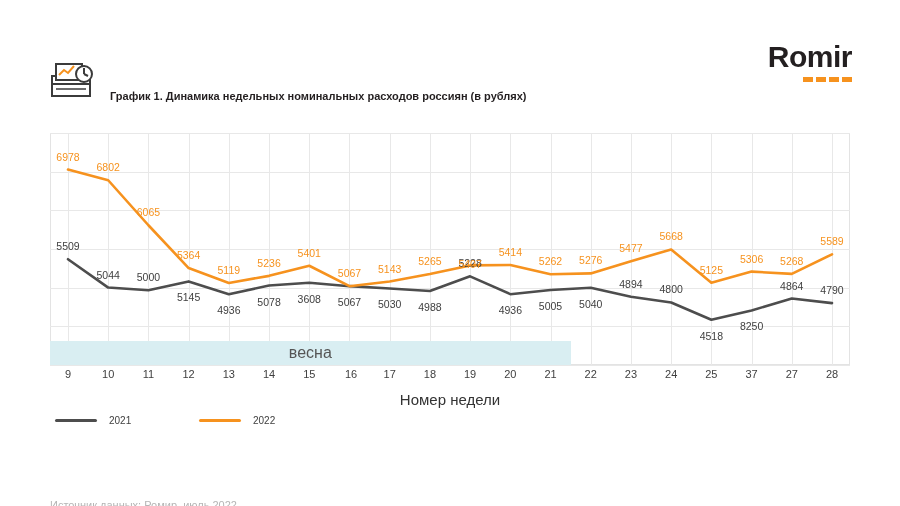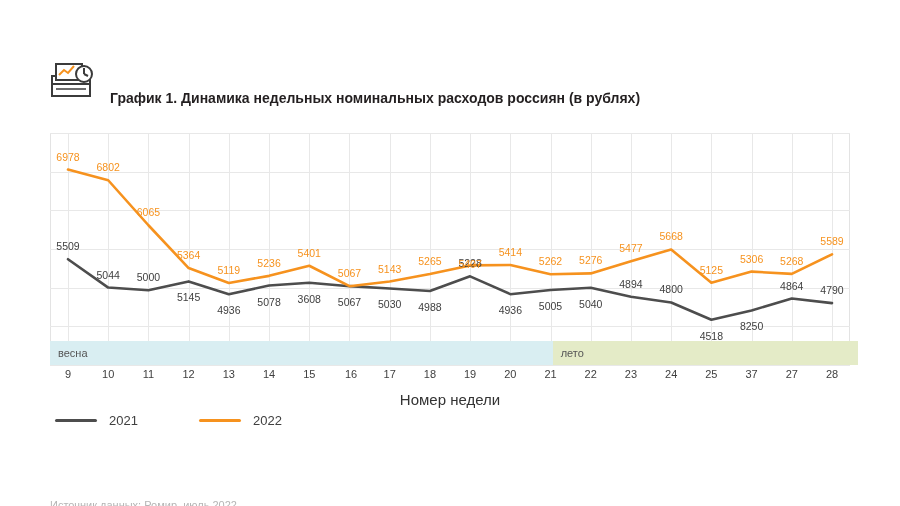--- a/index.html
+++ b/index.html
@@ -49,21 +49,21 @@
     position: absolute;
     left: 50px;
     top: 62px;
     width: 46px;
     height: 40px;
   }
   .title {
     position: absolute;
     left: 110px;
     top: 90px;
-    font-size: 14px;
+    font-size: 11px;
     font-weight: bold;
     color: #231f20;
   }
   
   .chart-wrap {
     position: absolute;
     left: 50px;
     top: 133px;
     width: 800px;
     height: 232px;
@@ -109,25 +109,25 @@
     position: absolute;
     left: 50px;
     top: 341px;
     width: 800px;
     height: 24px;
   }
   .band {
     position: absolute;
     top: 0;
     height: 24px;
-    font-size: 11px;
+    font-size: 16px;
     color: #555;
     display: flex;
     align-items: center;
-    padding-left: 8px;
+    justify-content: center;
   }
   .band.spring { background: #d9eef2; }
   .band.summer { background: #e4ebc7; }
   
   .xaxis {
     position: absolute;
     left: 50px;
     top: 368px;
     width: 800px;
     height: 18px;
@@ -161,40 +161,49 @@
   .legend-item {
     display: flex;
     align-items: center;
   }
   .legend-line {
     width: 42px;
     height: 3px;
     border-radius: 2px;
   }
   .legend-label {
-    font-size: 13px;
+    font-size: 10px;
     color: #404040;
     margin-left: 12px;
     width: 90px;
   }
   
   .source {
     position: absolute;
     left: 50px;
     top: 455px;
     font-size: 11px;
     color: #b5b5b5;
     margin-top: 44px;
   }
 </style>
 </head>
 <body>
 
 <div class="page">
 
+  <div class="logo">
+    <div class="logo-word">Romir</div>
+    <div class="logo-dots">
+      <i></i>
+        <i></i>
+        <i></i>
+        <i></i>
+    </div>
+  </div>
 
   <div class="money-icon">
     <svg width="46" height="40" viewBox="0 0 46 40">
       <rect x="2" y="20" width="38" height="14" fill="#ffffff" stroke="#3b3b3b" stroke-width="2"></rect>
       <rect x="2" y="14" width="38" height="8" fill="#ffffff" stroke="#3b3b3b" stroke-width="2"></rect>
       <rect x="6" y="2" width="26" height="16" fill="#ffffff" stroke="#3b3b3b" stroke-width="2"></rect>
       <polyline points="9,13 14,8 18,11 24,4" fill="none" stroke="#f6921e" stroke-width="2"></polyline>
       <circle cx="34" cy="12" r="8" fill="#ffffff" stroke="#3b3b3b" stroke-width="2"></circle>
       <line x1="34" y1="12" x2="34" y2="6" stroke="#3b3b3b" stroke-width="2"></line>
       <line x1="34" y1="12" x2="38" y2="14" stroke="#3b3b3b" stroke-width="2"></line>
@@ -280,23 +289,20 @@
         <div class="dlabel y2022" style="left: 701.579px; top: 119.581px;">5306</div>
         <div class="dlabel y2022" style="left: 741.789px; top: 121.901px;">5268</div>
         <div class="dlabel y2022" style="left: 782px; top: 102.303px;">5589</div>
       </div>
   </div>
 
   <div class="bands" id="bands">
       <div class="band spring" style="left: 0px; width: 520.632px; background: rgb(217, 238, 242);">
         <span>весна</span>
       </div>
-      <div class="band summer" style="left: 502.632px; width: 297.368px; background: rgb(228, 235, 199);">
-        <span>лето</span>
-      </div>
     </div>
 
   <div class="xaxis" id="xaxis">
       <div class="xtick" style="left: 18px;">9</div>
       <div class="xtick" style="left: 58.2105px;">10</div>
       <div class="xtick" style="left: 98.4211px;">11</div>
       <div class="xtick" style="left: 138.632px;">12</div>
       <div class="xtick" style="left: 178.842px;">13</div>
       <div class="xtick" style="left: 219.053px;">14</div>
       <div class="xtick" style="left: 259.263px;">15</div>

